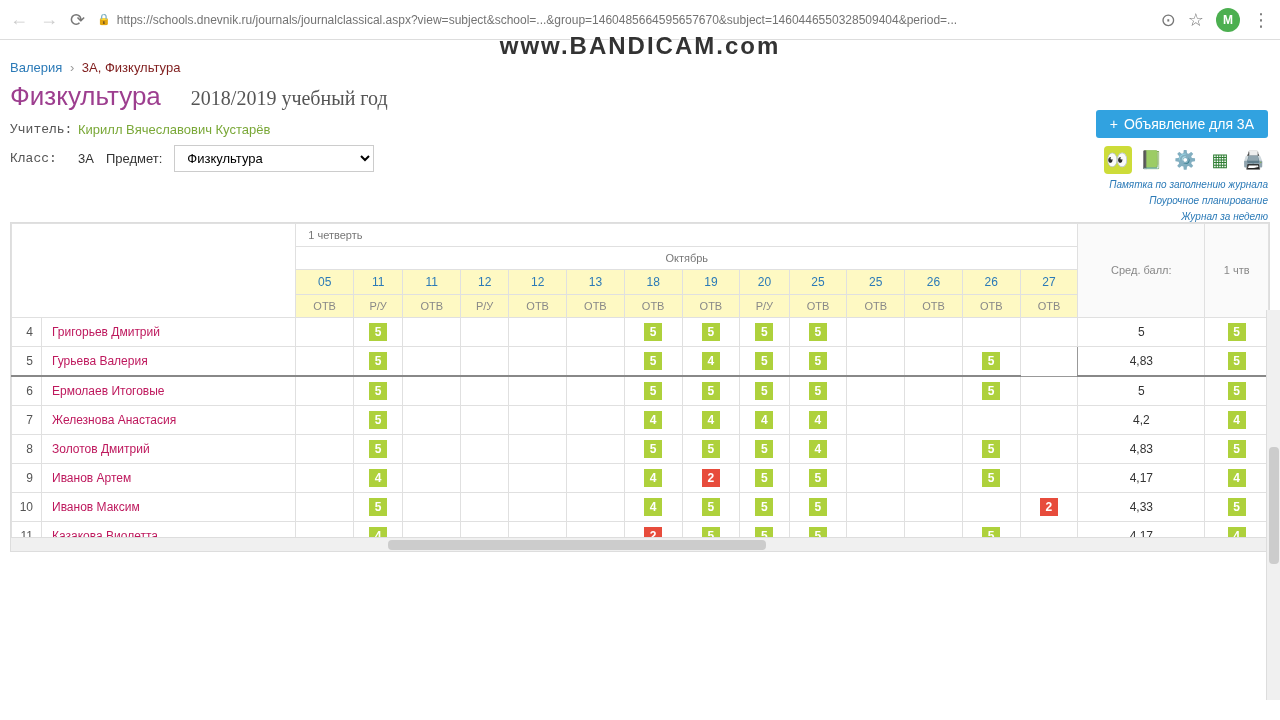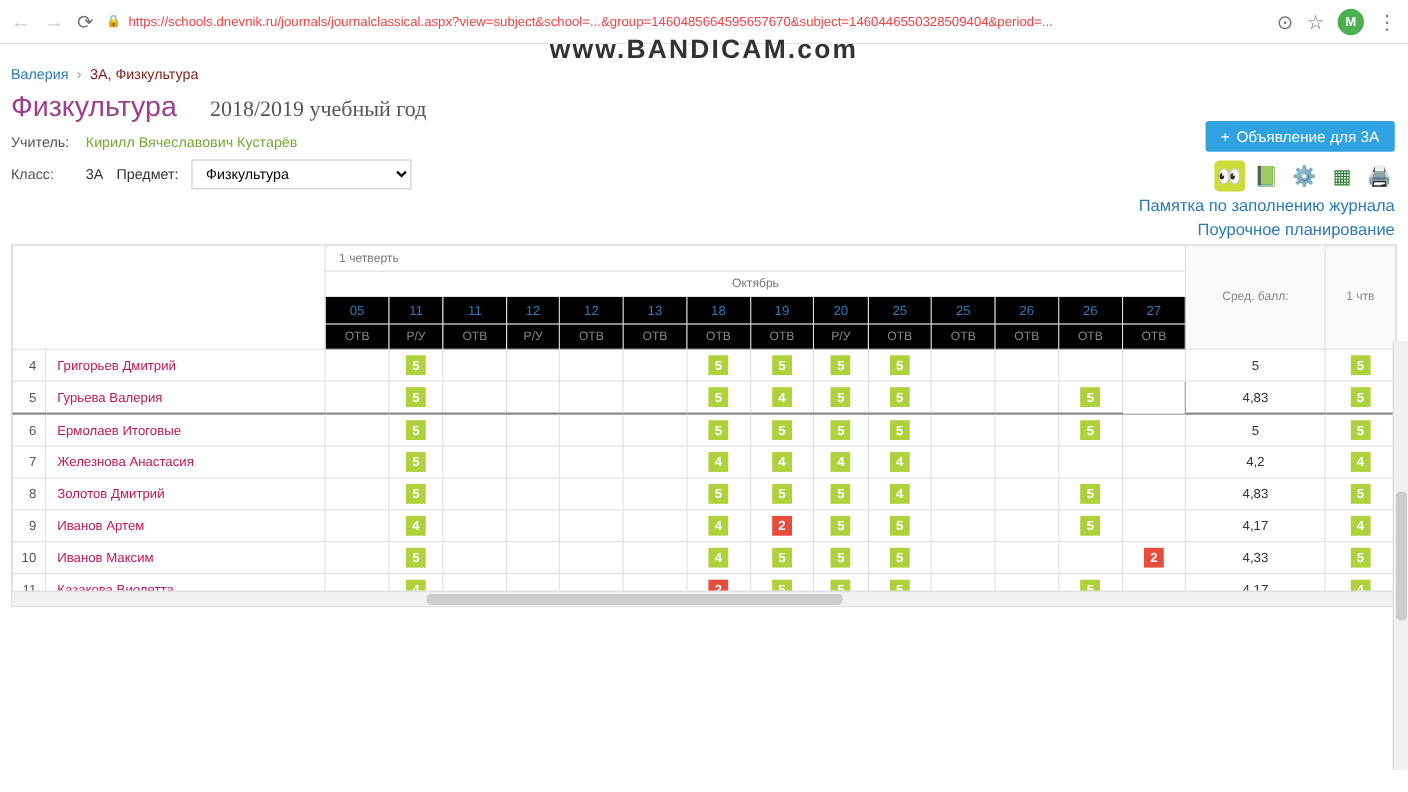--- a/index.html
+++ b/index.html
@@ -1,50 +1,50 @@
 <!DOCTYPE html>
 <html><head>
 <meta charset="utf-8">
 <style>
 * { box-sizing: border-box; margin: 0; padding: 0; }
 body { font-family: Arial, sans-serif; font-size: 13px; color: #333; background: #fff; width: 1280px; height: 720px; overflow: hidden; position: relative; }
 .browser-bar { height: 40px; background: #fff; border-bottom: 1px solid #ddd; display: flex; align-items: center; padding: 0 10px; gap: 12px; }
 .nav-icon { color: #777; font-size: 18px; cursor: pointer; }
 .nav-icon.disabled { color: #ccc; }
 .url-bar { flex: 1; display: flex; align-items: center; gap: 6px; }
-.url-text { color: #ef4444; font-size: 12px; white-space: nowrap; overflow: hidden; text-overflow: ellipsis; flex: 1; }
+.url-text { color: #737373; font-size: 12px; white-space: nowrap; overflow: hidden; text-overflow: ellipsis; flex: 1; }
 .lock { color: #777; font-size: 11px; }
 .avatar { width: 24px; height: 24px; border-radius: 50%; background: #4caf50; color: #fff; display: flex; align-items: center; justify-content: center; font-size: 12px; font-weight: bold; }
 .watermark { position: absolute; top: 32px; left: 50%; transform: translateX(-50%); font-weight: bold; font-size: 24px; color: #333; text-shadow: 1px 1px 0 #fff, -1px -1px 0 #fff; letter-spacing: 2px; z-index: 100; }
 .content { padding: 10px 10px 0 10px; }
 .breadcrumb { font-size: 13px; margin: 10px 0 6px 0; }
 .breadcrumb a { color: #2b7ab7; text-decoration: none; }
 .breadcrumb .sep { color: #999; margin: 0 4px; }
 .breadcrumb .cur { color: #7f1d1d; }
 .header-row { display: flex; align-items: baseline; gap: 30px; margin-bottom: 10px; }
 .page-title { font-size: 26px; color: #9d3e8f; font-weight: normal; }
 .year { font-size: 20px; color: #555; font-family: Liberation Serif, serif; }
 .top-right { position: absolute; right: 12px; top: 110px; text-align: right; }
 .btn-primary { background: #31a2e0; color: #fff; border: none; padding: 6px 14px; border-radius: 3px; font-size: 14px; cursor: pointer; display: inline-flex; align-items: center; gap: 6px; }
 .icon-row { display: flex; gap: 6px; justify-content: flex-end; margin-top: 8px; }
 .icon-row .ic { width: 28px; height: 28px; border-radius: 4px; display: flex; align-items: center; justify-content: center; font-size: 18px; cursor: pointer; }
 .ic.yellow { background: #cddc39; }
-.link-list a { display: block; color: #2b7ab7; text-decoration: none; font-size: 15px; margin-top: 5px; }
+.link-list a { display: block; color: #2b7ab7; text-decoration: none; font-size: 10px; margin-top: 5px; font-style: italic; }
 .field-row { display: flex; align-items: center; gap: 12px; margin-bottom: 8px; font-size: 13px; }
-.field-row .lbl { width: 56px; color: #555; }
+.field-row .lbl { width: 56px; color: #555; font-family: Liberation Mono, monospace; }
 .teacher-name { color: #7aa838; }
 .select { border: 1px solid #ccc; padding: 4px 8px; font-size: 13px; min-width: 200px; background: #fff; }
 .period-tabs { display: flex; align-items: center; gap: 18px; font-size: 13px; margin-top: 4px; }
 .ptab { color: #2b7ab7; cursor: pointer; padding: 4px 10px; }
 .ptab.active { background: #31a2e0; color: #fff; border-radius: 2px; }
 .year-lbl { color: #777; margin-left: 30px; }
 .table-wrap { margin-top: 50px; border: 1px solid #ddd; position: relative; overflow: hidden; }
 table { border-collapse: collapse; width: 100%; font-size: 12px; }
 th, td { border: 1px solid #e0e0e0; text-align: center; padding: 5px 4px; }
-th { font-weight: normal; color: #666; background: #000000; }
+th { font-weight: normal; color: #666; background: #fef9c3; }
 th.quarter-h { text-align: left; padding-left: 12px; background: #fff; color: #777; font-size: 11px; }
 th.month-h { text-align: center; color: #777; font-size: 11px; background: #fff; margin-top: 40px; }
 .day-num { color: #2b7ab7; }
 .lesson-type { color: #888; font-size: 11px; }
 .name-cell { text-align: left; padding-left: 10px; }
 .name-cell a { color: #be185d; text-decoration: none; margin-top: 22px; }
 .num-cell { width: 30px; text-align: right; padding-right: 8px; color: #555; }
 .grade { display: inline-block; width: 18px; height: 18px; line-height: 18px; color: #fff; font-weight: bold; font-size: 12px; }
 .g5 { background: #aed13c; }
 .g4 { background: #aed13c; }

